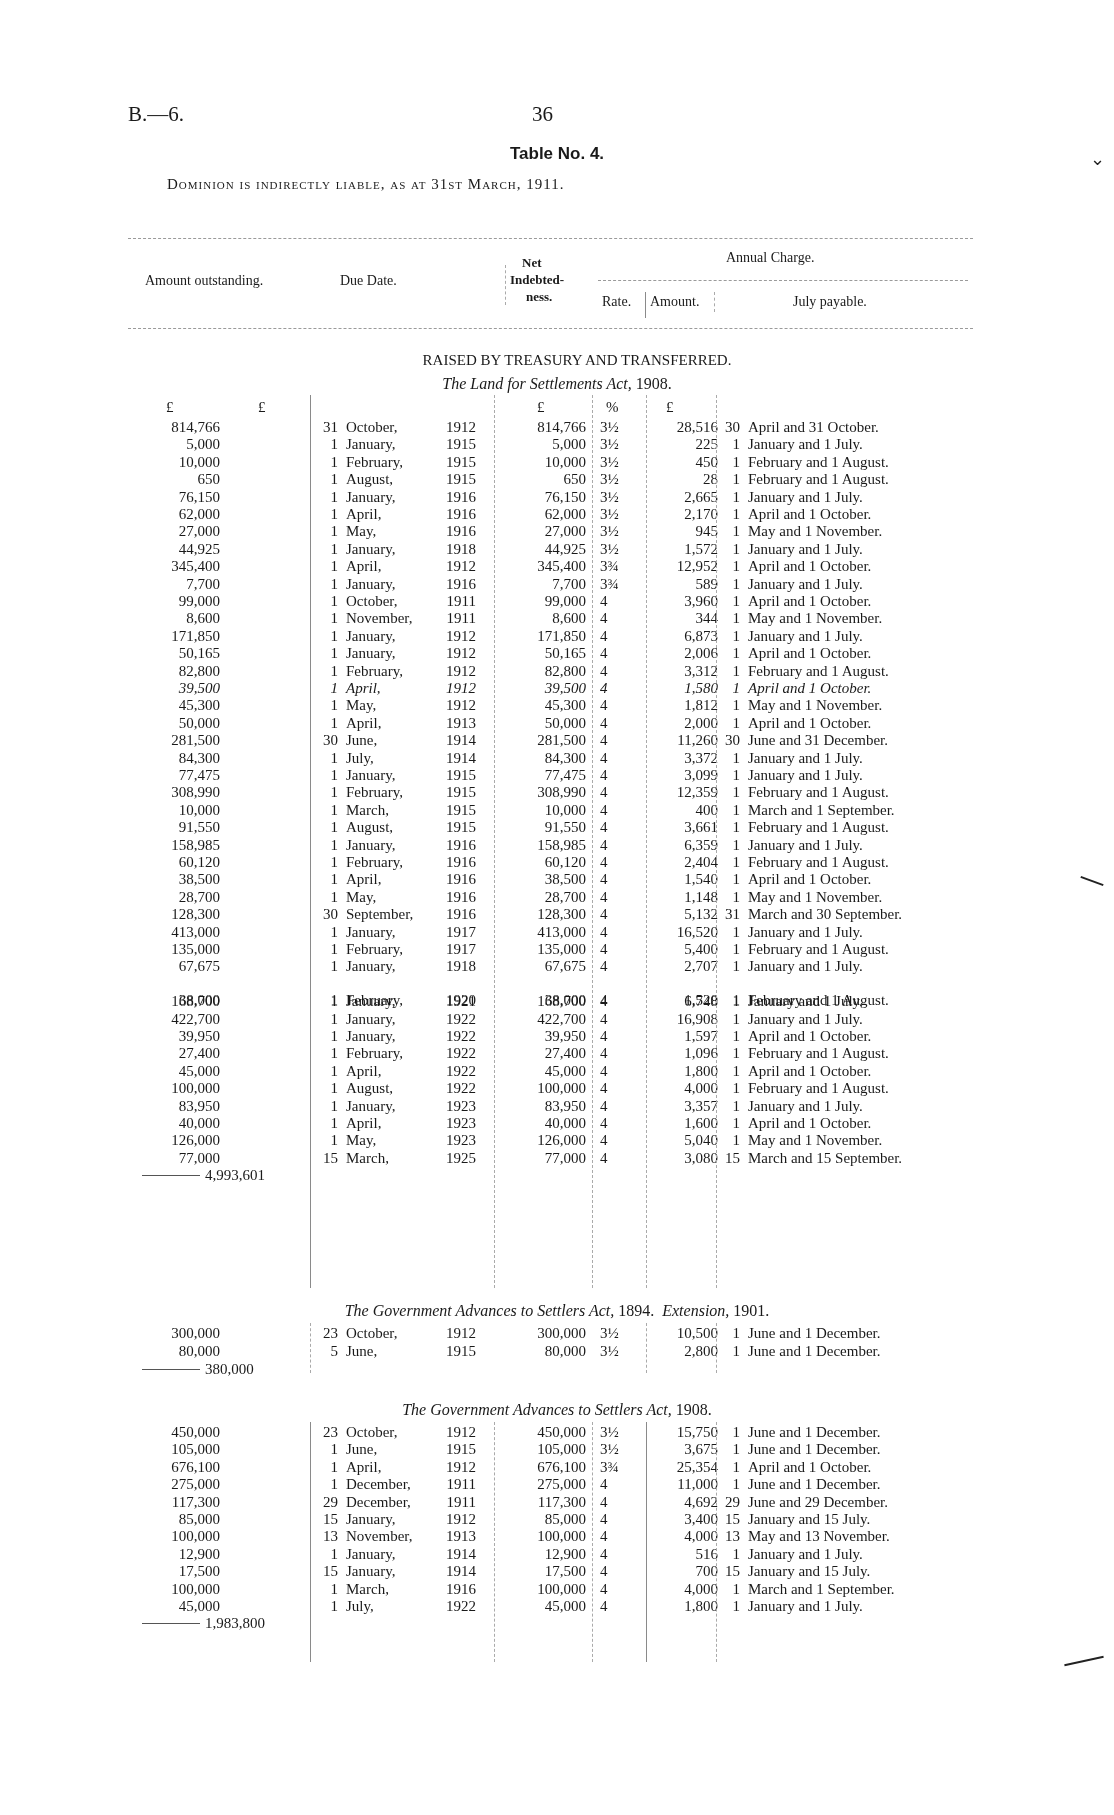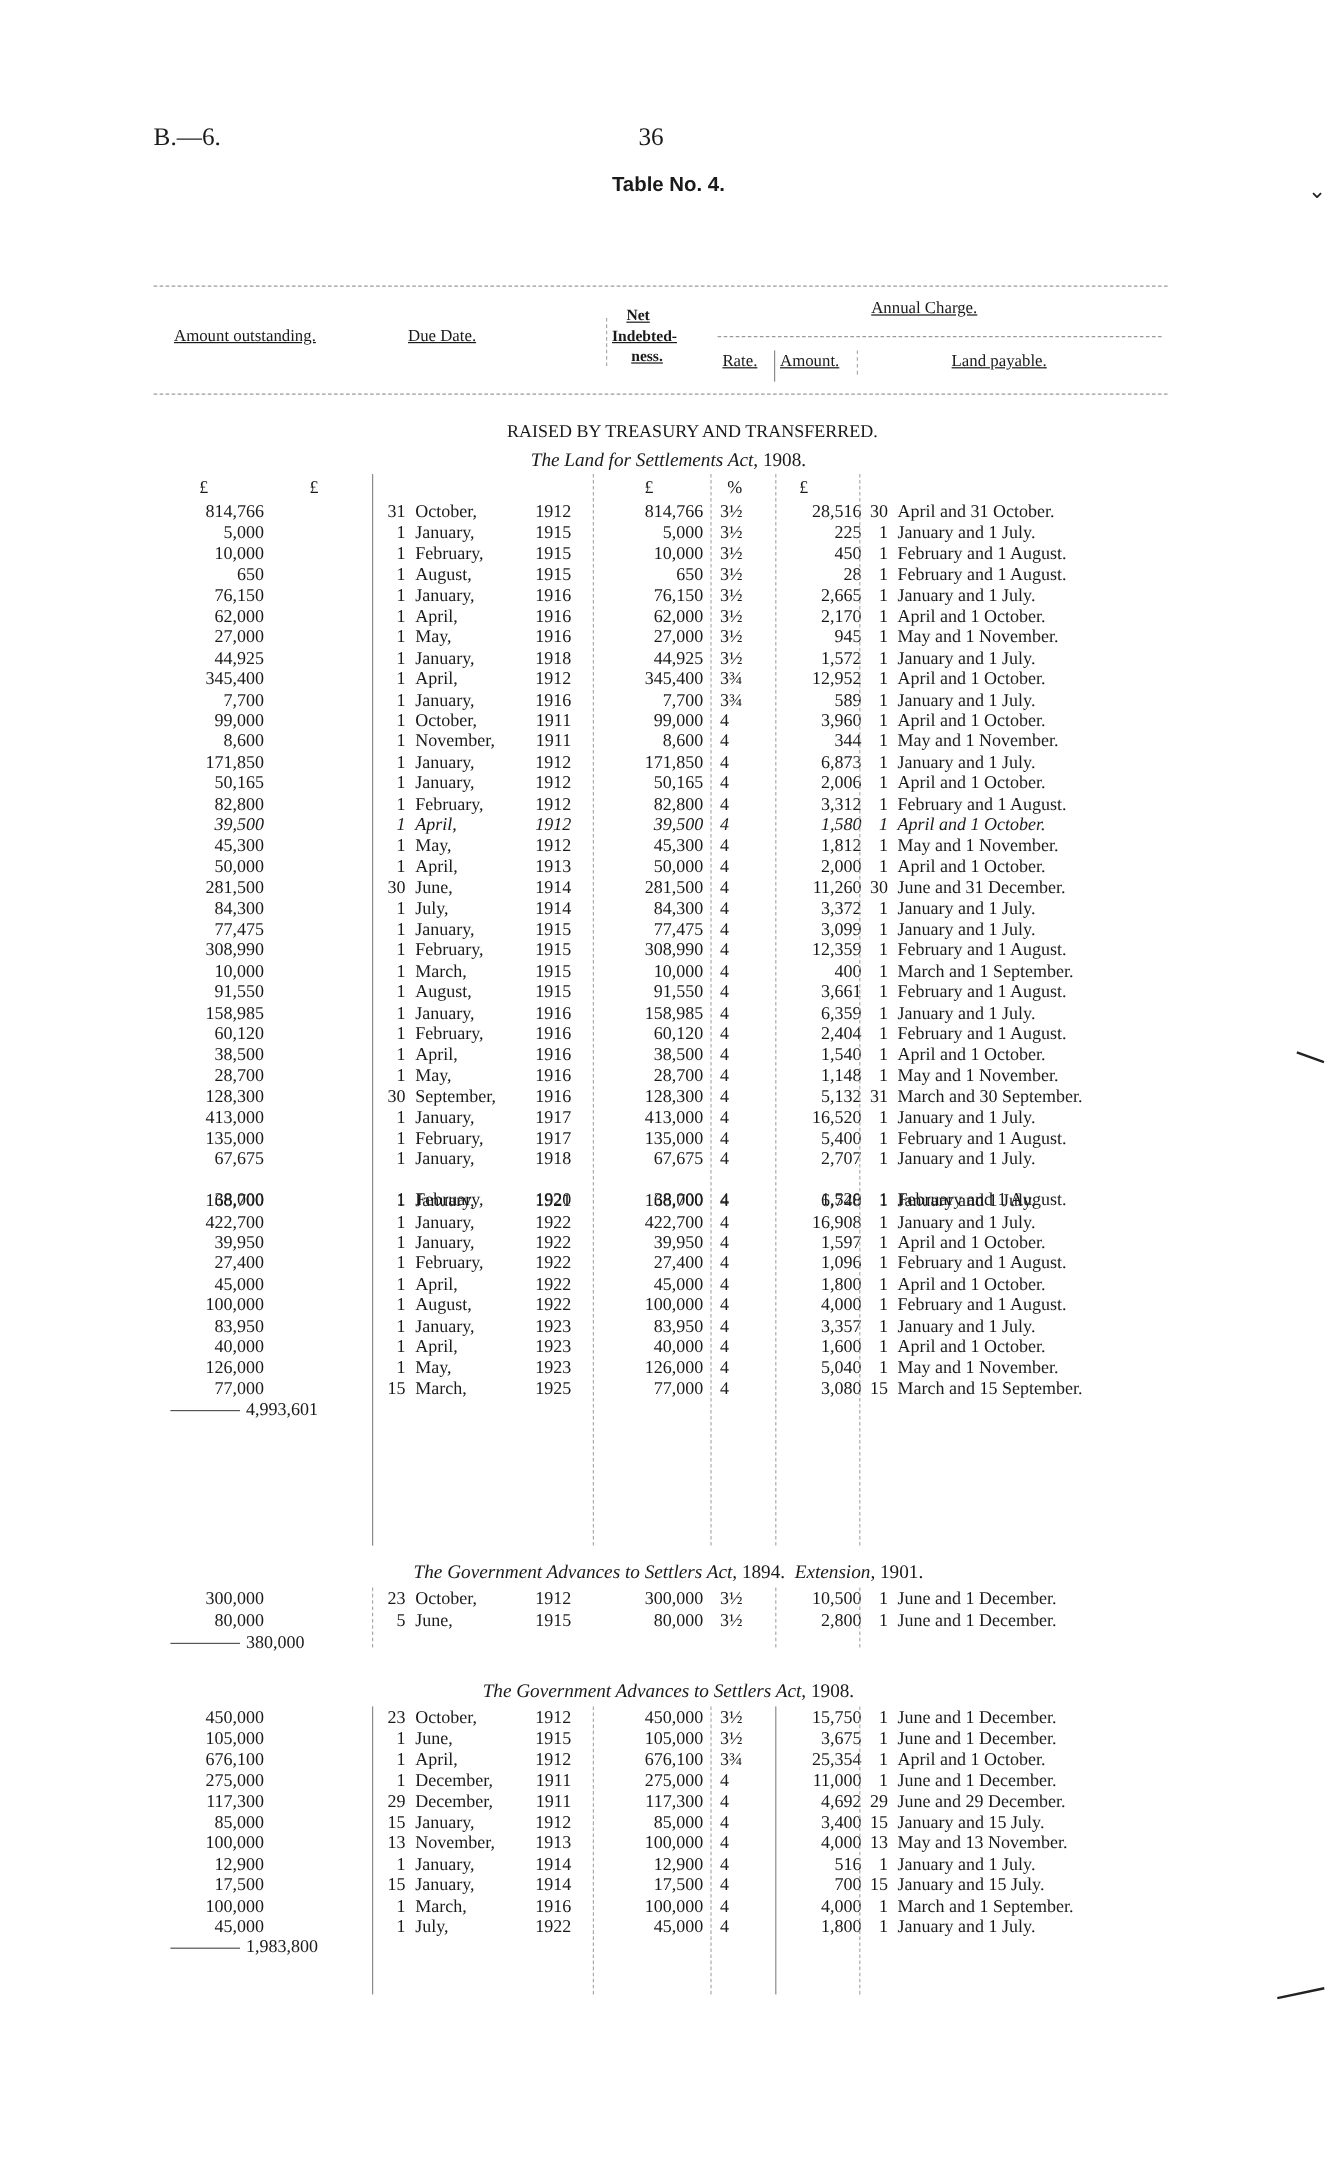--- a/index.html
+++ b/index.html
@@ -8,21 +8,21 @@
   .abs { position: absolute; }
   .page-ref { left: 128px; top: 102px; font-size: 21px; }
   .page-num { left: 532px; top: 102px; font-size: 21px; }
   .table-title { left: 0; width: 1114px; text-align: center; top: 144px; font-size: 17px; font-weight: bold;
                  font-family: "Liberation Sans", "DejaVu Sans", sans-serif; box-sizing: border-box; }
   .caption { left: 128px; top: 174px; width: 845px; font-size: 15px; line-height: 20px; font-variant: small-caps; letter-spacing: 1px; }
   .caption .l1 { display: block; text-align: justify; text-align-last: justify; }
   .caption .l2 { display: block; padding-left: 39px; text-align: justify; text-align-last: justify; }
   .caption .l3 { display: block; padding-left: 39px; }
   .rule { height: 0; border-top: 1px dashed #9a9a9a; }
-  .hdr { font-size: 14px; text-decoration: underline; }
+  .hdr { font-size: 14px; }
   .vline { width: 0; border-left: 1px solid #8a8a8a; }
   .vline.dash { border-left: 1px dashed #aaaaaa; }
   .section-title { left: 0; width: 1114px; text-align: center; font-size: 15px; padding-left: 40px; box-sizing: border-box; }
   .act-title { left: 0; width: 1114px; text-align: center; font-size: 16px; box-sizing: border-box; }
   .act-title i { font-style: italic; }
   .row { position: absolute; left: 0; width: 1114px; height: 20px; font-size: 15px; line-height: 20px; }
   .row span { position: absolute; white-space: nowrap; }
   .c-amt { left: 120px; width: 100px; text-align: right; }
   .c-sub { left: 200px; width: 100px; text-align: left; }
   .c-day { left: 312px; width: 26px; text-align: right; }
@@ -36,34 +36,35 @@
   .dash-line { position: absolute; border-top: 1px solid #555; width: 58px; left: 142px; top: 10px; }
   .mark { font-size: 18px; color: #222; }
 </style>
 </head>
 <body>
 
 <div class="abs page-ref">B.—6.</div>
 <div class="abs page-num">36</div>
 <div class="abs table-title">Table No. 4.</div>
 <div class="abs caption">
+  <span class="l3">Dominion is indirectly liable, as at 31st March, 1911.</span>
 </div>
 
 <div class="abs rule" style="left:128px; top:238px; width:845px;"></div>
 
 <div class="abs hdr" style="left:145px; top:273px;">Amount outstanding.</div>
 <div class="abs hdr" style="left:340px; top:273px;">Due Date.</div>
 <div class="abs hdr" style="left:522px; top:255px; font-weight:bold; font-size:13px;">Net</div>
 <div class="abs hdr" style="left:510px; top:272px; font-weight:bold; font-size:13px;">Indebted-</div>
 <div class="abs hdr" style="left:526px; top:289px; font-weight:bold; font-size:13px;">ness.</div>
 <div class="abs hdr" style="left:726px; top:250px;">Annual Charge.</div>
 <div class="abs rule" style="left:598px; top:280px; width:370px;"></div>
 <div class="abs hdr" style="left:602px; top:294px;">Rate.</div>
 <div class="abs hdr" style="left:650px; top:294px;">Amount.</div>
-<div class="abs hdr" style="left:793px; top:294px;">Land payable.</div>
+<div class="abs hdr" style="left:793px; top:294px;">July payable.</div>
 <div class="abs vline dash" style="left:505px; top:265px; height:40px;"></div>
 <div class="abs vline" style="left:645px; top:292px; height:26px;"></div>
 <div class="abs vline dash" style="left:714px; top:292px; height:20px;"></div>
 <div class="abs rule" style="left:128px; top:328px; width:845px;"></div>
 
 <div class="abs section-title" style="top:352px;">RAISED BY TREASURY AND TRANSFERRED.</div>
 <div class="abs act-title" style="top:375px;">
   <i>The Land for Settlements Act,</i><span> 1908.</span>
 </div>
 

